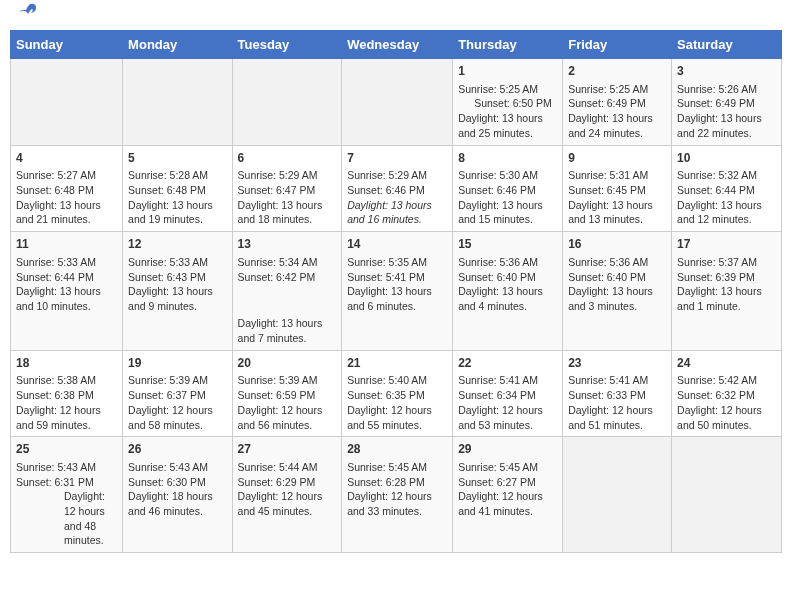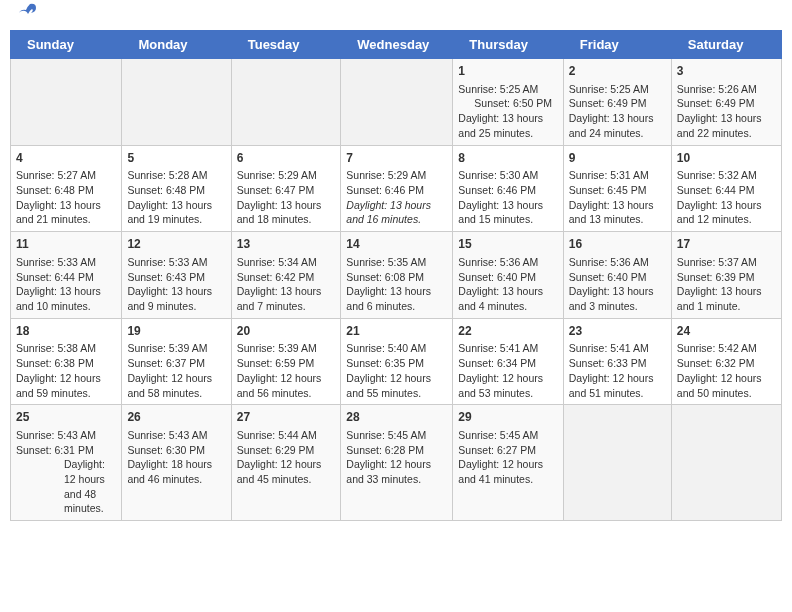--- a/index.html
+++ b/index.html
@@ -45,21 +45,21 @@
     }
     table {
       width: 100%;
       border-collapse: collapse;
       font-size: 11px;
     }
     thead tr th {
       background-color: #4472C4;
       color: #fff;
       text-align: left;
-      padding: 6px 16px;
+      padding: 6px 5px;
       font-size: 13px;
       font-weight: bold;
       border: 1px solid #4472C4;
     }
     tbody tr td {
       border: 1px solid #ccc;
       vertical-align: top;
       padding: 4px 5px;
       width: 113px;
       min-height: 80px;
@@ -206,26 +206,26 @@
         <td>
           <span class="day-num">12</span>
           <span style="display: block;">Sunrise: 5:33 AM</span>
           <span style="display: block;">Sunset: 6:43 PM</span>
           <span style="display: block;">Daylight: 13 hours and 9 minutes.</span>
         </td>
         <td>
           <span class="day-num">13</span>
           <span style="display: block;">Sunrise: 5:34 AM</span>
           <span style="display: block;">Sunset: 6:42 PM</span>
-          <span style="display: block;">Daylight: 13 hours and 7 minutes.</span>
+          <span style="display: block; margin-top: 32px;">Daylight: 13 hours and 7 minutes.</span>
         </td>
         <td>
           <span class="day-num">14</span>
           <span style="display: block;">Sunrise: 5:35 AM</span>
-          <span style="display: block;">Sunset: 6:08 PM</span>
+          <span style="display: block;">Sunset: 5:41 PM</span>
           <span style="display: block;">Daylight: 13 hours and 6 minutes.</span>
         </td>
         <td>
           <span class="day-num">15</span>
           <span style="display: block;">Sunrise: 5:36 AM</span>
           <span style="display: block;">Sunset: 6:40 PM</span>
           <span style="display: block;">Daylight: 13 hours and 4 minutes.</span>
         </td>
         <td>
           <span class="day-num">16</span>

